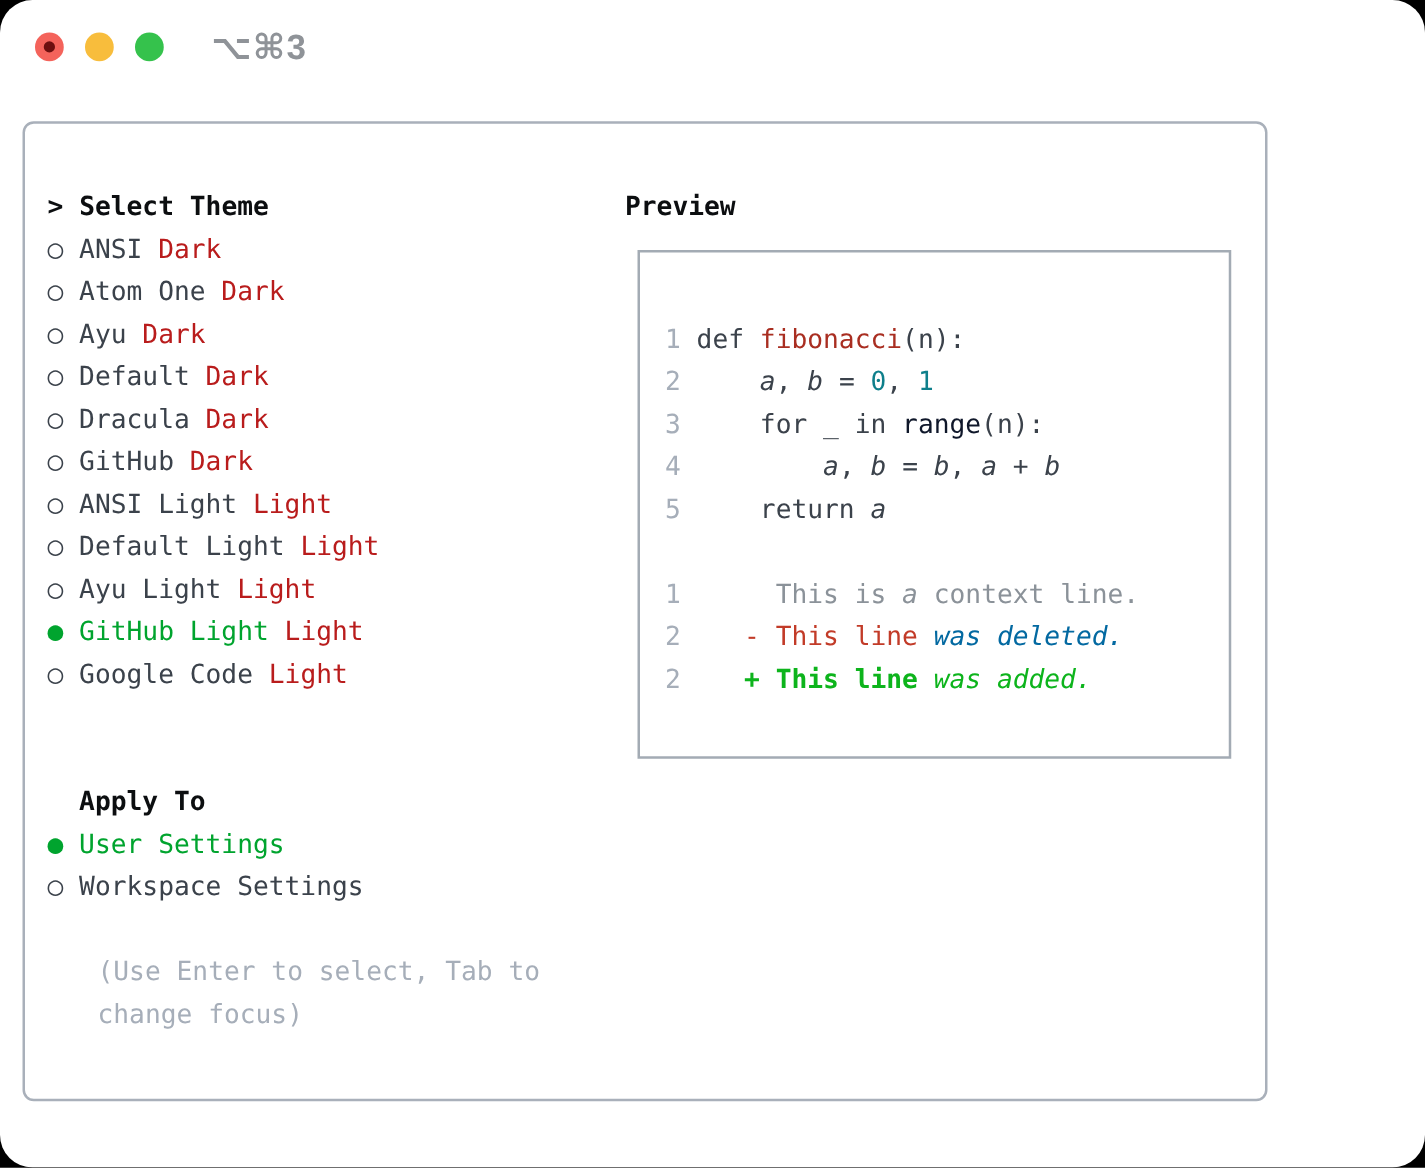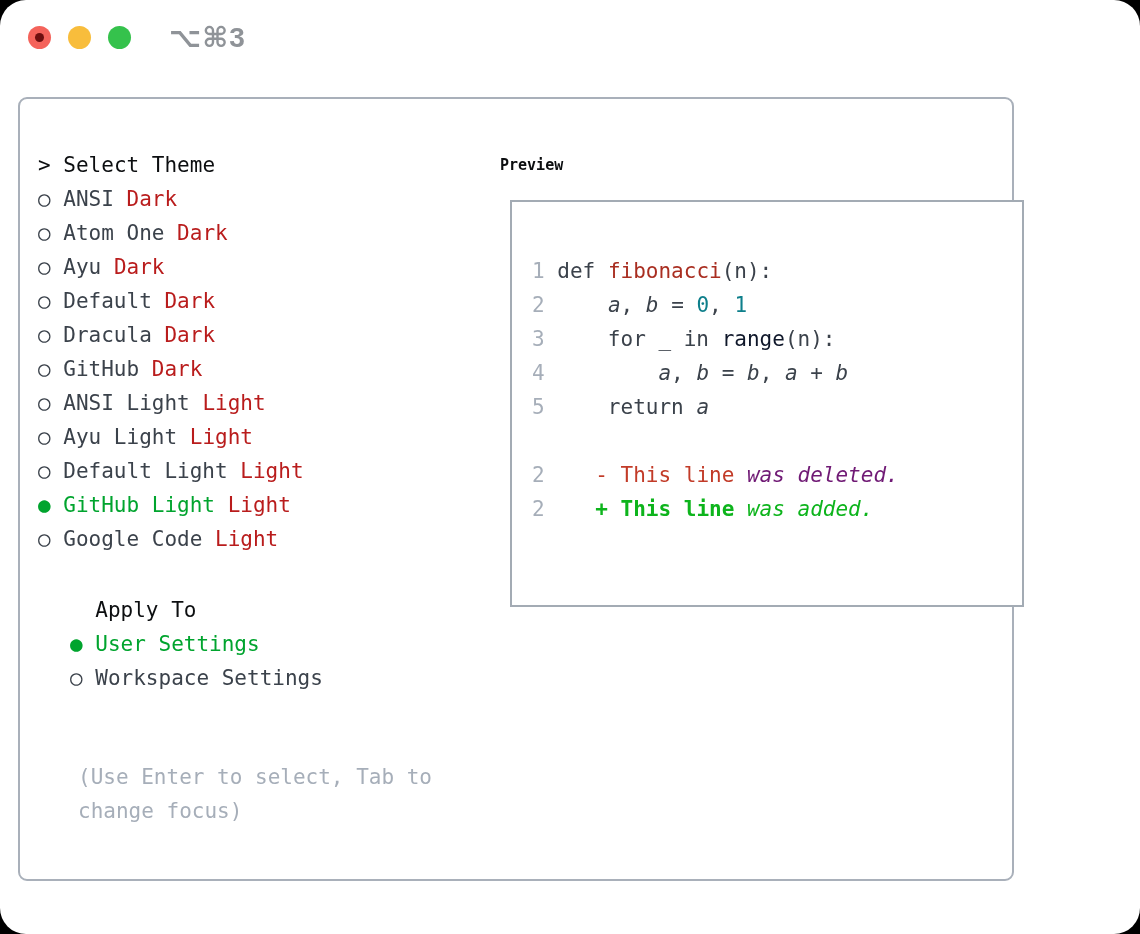--- a/index.html
+++ b/index.html
@@ -19,48 +19,48 @@
     position:absolute;left:169px;top:21px;
     font-family:"Liberation Sans","DejaVu Sans",sans-serif;
     font-size:28px;font-weight:700;color:#8f9398;letter-spacing:1px;
   }
   
   .window{
     position:absolute;left:18px;top:97px;width:996px;height:784px;
     border:2px solid #a9b0ba;border-radius:9px;box-sizing:border-box;background:#fff;
   }
   .row{height:34px;line-height:34px;white-space:pre;font-size:21px;color:#3b424b;}
-  .hdr{font-weight:400;color:#0c0e10;}
+  .hdr{font-weight:700;color:#0c0e10;}
   .suffix{color:#b91c1c;}
   .selected .marker,.selected .name{color:#00a42e;}
   .theme-list{position:absolute;left:38px;top:148px;}
-  .apply-block{position:absolute;left:38px;top:593px;margin-left:32px;}
+  .apply-block{position:absolute;left:38px;top:624px;}
   .apply-hdr{padding-left:2ch;}
   .hint{
     position:absolute;left:38px;top:760px;width:402px;
     font-size:21px;line-height:34px;color:#a6aeb9;margin-left:40px;
   }
   
-  .preview-label{position:absolute;left:500px;top:148px;height:34px;line-height:34px;font-size:15px;font-weight:700;color:#0c0e10;white-space:pre;}
+  .preview-label{position:absolute;left:500px;top:148px;height:34px;line-height:34px;font-size:21px;font-weight:700;color:#0c0e10;white-space:pre;}
   .preview-box{
-    position:absolute;left:510px;top:200px;width:514px;height:407px;
+    position:absolute;left:510px;top:200px;width:475px;height:407px;
     border:2px solid #a3abb4;box-sizing:border-box;background:#fff;
   }
   .code{padding:52px 0 0 20px;}
   .cline{height:34px;line-height:34px;white-space:pre;font-size:21px;color:#3b424b;}
   .tk-ln{color:#a6aeb9;}
   .tk-d{color:#3b424b;}
   .tk-fn{color:#a92e21;}
   .tk-v{color:#3b424b;font-style:italic;}
   .tk-n{color:#0e7f8b;}
   .tk-b{color:#0f172a;}
   .tk-ctx{color:#8b9299;}
   .tk-ctxi{color:#8b9299;font-style:italic;}
   .tk-del{color:#c23b28;}
-  .tk-deli{color:#701a75;font-style:italic;}
+  .tk-deli{color:#0369a1;font-style:italic;}
   .tk-add{color:#0db41c;font-weight:bold;}
   .tk-addi{color:#0db41c;font-style:italic;margin-top:10px;}
 </style>
 </head>
 <body>
 
 <div class="screen">
 
   <div class="lights">
     <span class="light red"></span>
@@ -74,22 +74,22 @@
   <div class="theme-list">
     <div class="row hdr"><span>&gt;</span><span> </span><span>Select Theme</span></div>
 
   <div class="row theme-item"><span class="marker">○ </span><span class="name">ANSI </span><span class="suffix">Dark</span></div>
       <div class="row theme-item"><span class="marker">○ </span><span class="name">Atom One </span><span class="suffix">Dark</span></div>
       <div class="row theme-item"><span class="marker">○ </span><span class="name">Ayu </span><span class="suffix">Dark</span></div>
       <div class="row theme-item"><span class="marker">○ </span><span class="name">Default </span><span class="suffix">Dark</span></div>
       <div class="row theme-item"><span class="marker">○ </span><span class="name">Dracula </span><span class="suffix">Dark</span></div>
       <div class="row theme-item"><span class="marker">○ </span><span class="name">GitHub </span><span class="suffix">Dark</span></div>
       <div class="row theme-item"><span class="marker">○ </span><span class="name">ANSI Light </span><span class="suffix">Light</span></div>
+      <div class="row theme-item"><span class="marker">○ </span><span class="name">Default Light </span><span class="suffix">Light</span></div>
       <div class="row theme-item"><span class="marker">○ </span><span class="name">Ayu Light </span><span class="suffix">Light</span></div>
-      <div class="row theme-item"><span class="marker">○ </span><span class="name">Default Light </span><span class="suffix">Light</span></div>
       <div class="row theme-item selected"><span class="marker">● </span><span class="name">GitHub Light </span><span class="suffix">Light</span></div>
       <div class="row theme-item"><span class="marker">○ </span><span class="name">Google Code </span><span class="suffix">Light</span></div>
     </div>
 
   <div class="apply-block">
     <div class="row hdr apply-hdr">Apply To</div>
 
   <div class="row apply-item selected"><span class="marker">● </span><span class="name">User Settings</span></div>
       <div class="row apply-item"><span class="marker">○ </span><span class="name">Workspace Settings</span></div>
     </div>
@@ -98,18 +98,19 @@
 
   <div class="preview-label">Preview</div>
   <div class="preview-box">
     <div class="code">
         <div class="cline"><span class="tk-ln">1 </span><span class="tk-d">def </span><span class="tk-fn">fibonacci</span><span class="tk-d">(n):</span></div>
         <div class="cline"><span class="tk-ln">2 </span><span class="tk-d">    </span><span class="tk-v">a</span><span class="tk-d">, </span><span class="tk-v">b</span><span class="tk-d"> = </span><span class="tk-n">0</span><span class="tk-d">, </span><span class="tk-n">1</span></div>
         <div class="cline"><span class="tk-ln">3 </span><span class="tk-d">    for _ in </span><span class="tk-b">range</span><span class="tk-d">(n):</span></div>
         <div class="cline"><span class="tk-ln">4 </span><span class="tk-d">        </span><span class="tk-v">a</span><span class="tk-d">, </span><span class="tk-v">b</span><span class="tk-d"> = </span><span class="tk-v">b</span><span class="tk-d">, </span><span class="tk-v">a</span><span class="tk-d"> + </span><span class="tk-v">b</span></div>
         <div class="cline"><span class="tk-ln">5 </span><span class="tk-d">    return </span><span class="tk-v">a</span></div>
         <div class="cline"></div>
+        <div class="cline"><span class="tk-ln">1 </span><span class="tk-d">     </span><span class="tk-ctx">This is </span><span class="tk-ctxi">a</span><span class="tk-ctx"> context line.</span></div>
         <div class="cline"><span class="tk-ln">2 </span><span class="tk-d">   </span><span class="tk-del">- This line </span><span class="tk-deli">was deleted.</span></div>
         <div class="cline"><span class="tk-ln">2 </span><span class="tk-d">   </span><span class="tk-add">+ This line </span><span class="tk-addi">was added.</span></div>
       </div>
   </div>
 
 </div>
 
 </body></html>

